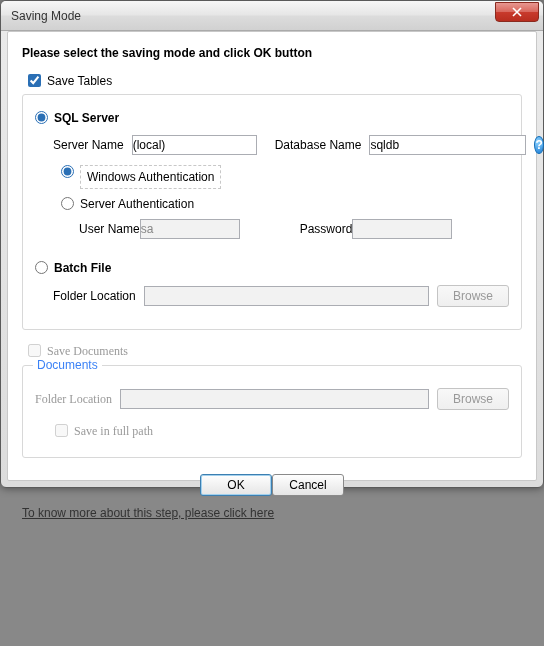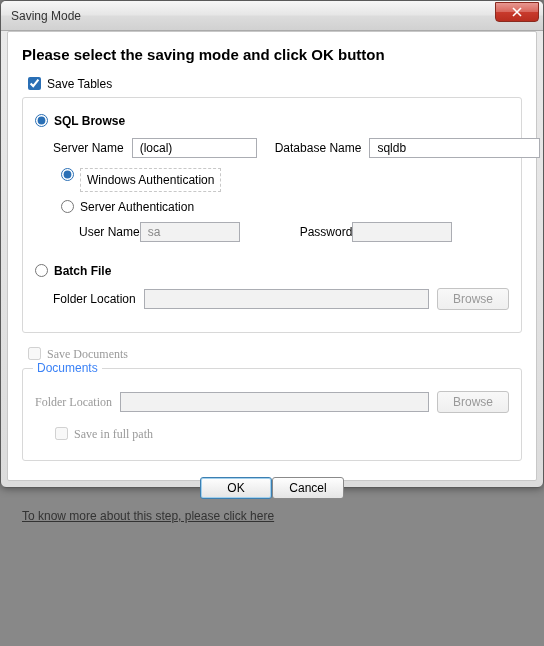--- a/index.html
+++ b/index.html
@@ -56,21 +56,21 @@
   .content {
     padding: 10px 14px 8px 14px;
     background: #fff;
     position: absolute;
     top: 30px; left: 6px; right: 6px; bottom: 6px;
     border: 1px solid #c8c8c8;
     border-radius: 2px;
   }
   .heading {
     font-weight: bold;
-    font-size: 15px;
+    font-size: 12px;
     margin: 4px 0 14px 0;
   }
   .checkbox-row, .radio-row {
     display: flex;
     align-items: flex-start;
     gap: 6px;
     margin: 4px 0;
   }
   input[type="checkbox"], input[type="radio"] {
     margin: 0;
@@ -99,21 +99,21 @@
     align-items: center;
     gap: 8px;
     margin: 6px 0;
   }
   .form-row label {
     white-space: nowrap;
   }
   .txt {
     height: 20px;
     border: 1px solid #abadb3;
-    padding: 1px 7px;
+    padding: 1px 0;
     font-family: inherit;
     font-size: 12px;
     background: #fff;
   }
   .txt[disabled] {
     background: #f2f2f2;
     color: #888;
   }
   .btn {
     height: 22px;
@@ -187,21 +187,21 @@
 
     <div class="checkbox-row section-cb">
       <input type="checkbox" checked="" style="">
       <span>Save Tables</span>
     </div>
 
     <div class="fieldset">
 
       <div class="radio-row" style="margin-bottom:10px;">
         <input type="radio" name="tableMode" checked="" style="">
-        <span class="bold-label">SQL Browse</span>
+        <span class="bold-label">SQL Server</span>
       </div>
 
       <div class="indent">
         <div class="form-row">
           <label>Server Name</label>
           <input class="txt" style="width: 125px;" value="(local)">
           <label style="margin-left:10px;">Database Name</label>
           <input class="txt" style="flex: 1 1 0%;" value="sqldb">
           <span class="help-icon">?</span>
         </div>

